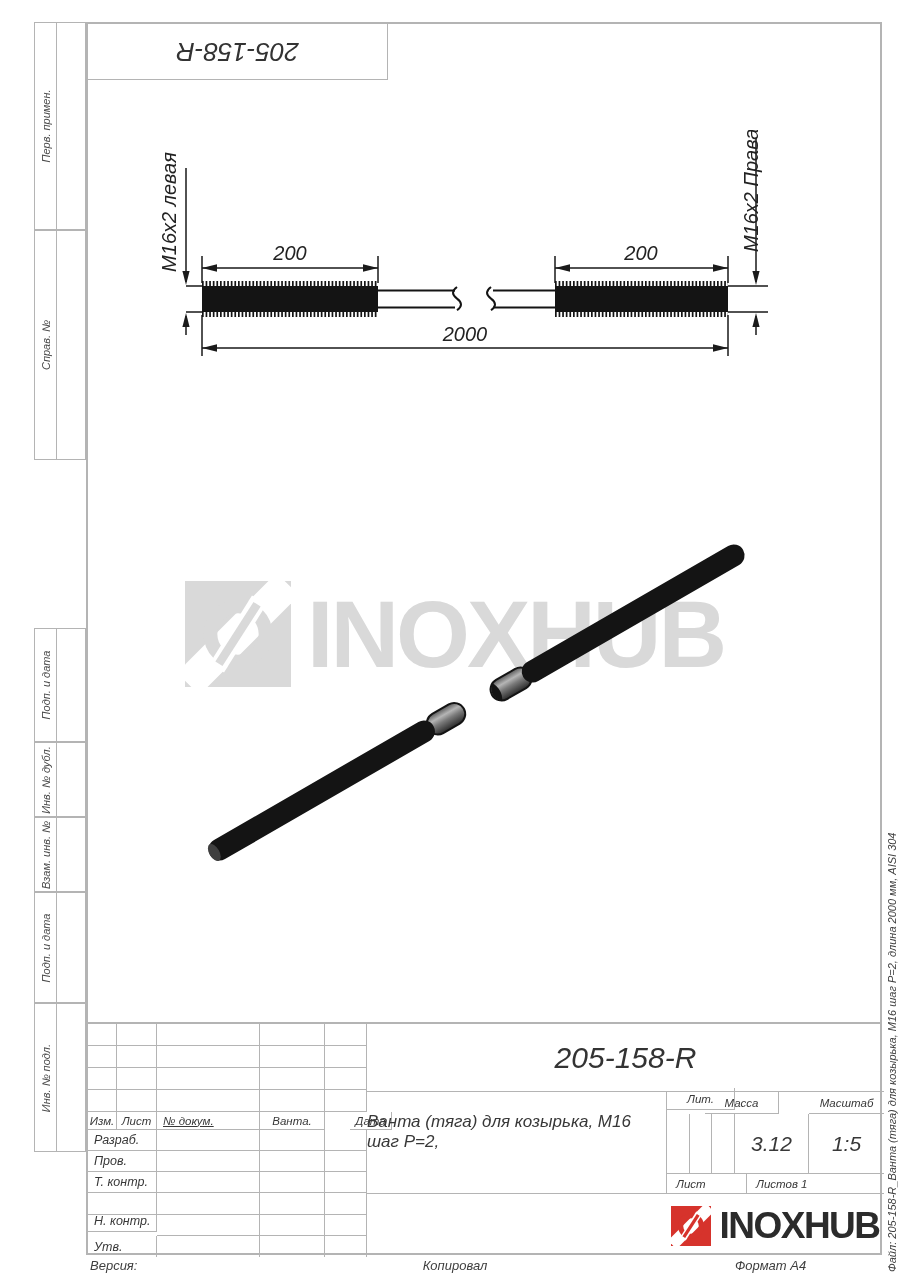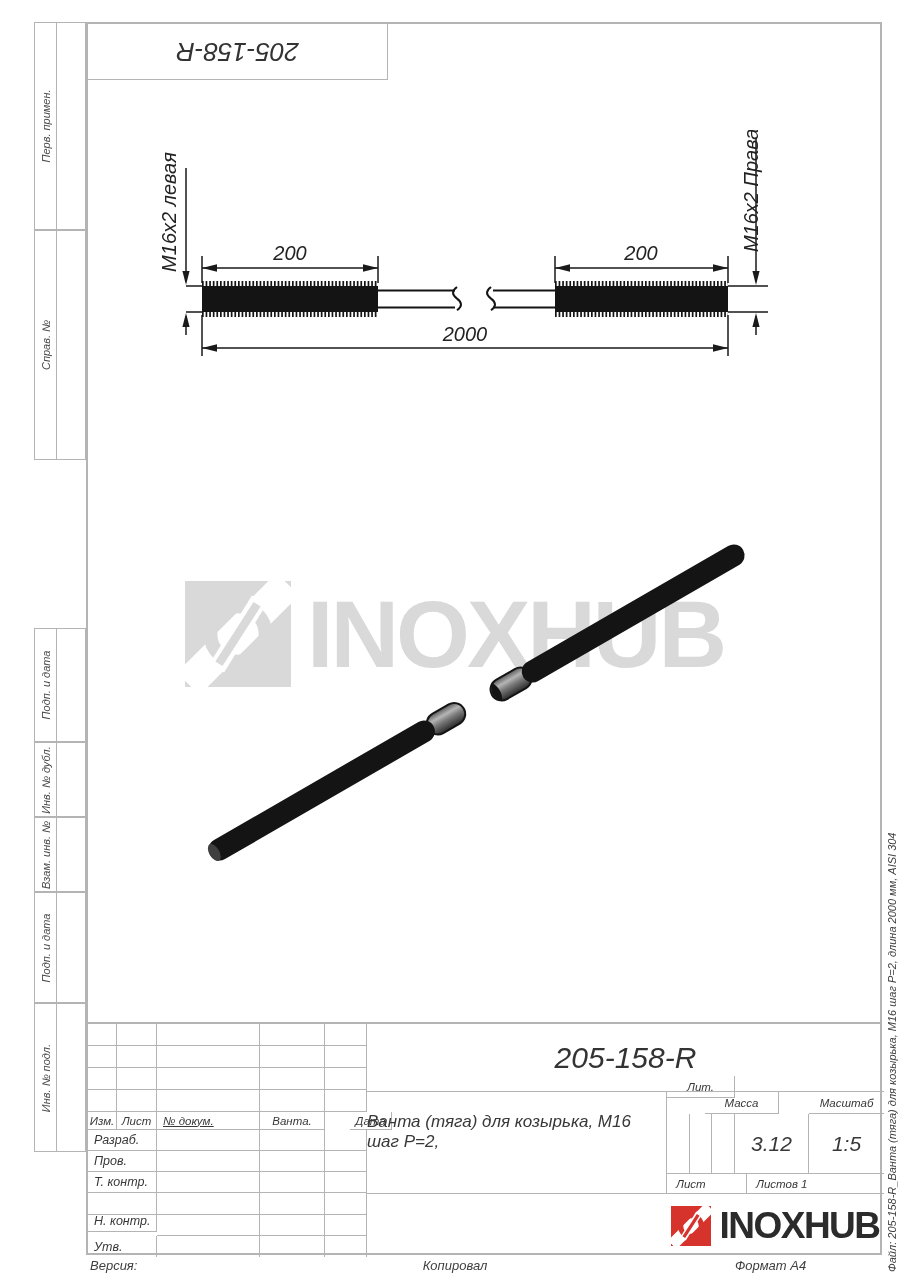--- a/index.html
+++ b/index.html
@@ -200,21 +200,21 @@
   <div class="tc neb" style="left:172px;top:212px;width:65px;height:21px;"></div>
   <div class="tc neb" style="left:237px;top:212px;width:42px;height:21px;"></div>
 
   <div class="tc ner" style="left:279px;top:0;width:517px;height:68px;font-size:30px;color:#333;">205-158-R</div>
 
   <div class="tc" style="left:279px;top:68px;width:300px;height:102px;flex-direction:column;gap:7px;font-size:17px;padding-top:4px;justify-content:flex-start;padding-top:20px;">
     <span>Ванта (тяга) для козырька, М16 шаг Р=2,</span>
   </div>
 
 
-  <div class="tc hdr" style="left:579px;top:52px;width:68px;height:22px;">Лит.</div>
+  <div class="tc hdr" style="left:579px;top:64px;width:68px;height:22px;">Лит.</div>
   <div class="tc hdr" style="left:617px;top:68px;width:74px;height:22px;">Масса</div>
   <div class="tc hdr ner" style="left:721px;top:68px;width:75px;height:22px;">Масштаб</div>
 
   <div class="tc" style="left:579px;top:90px;width:23px;height:60px;"></div>
   <div class="tc" style="left:602px;top:90px;width:22px;height:60px;"></div>
   <div class="tc" style="left:624px;top:90px;width:23px;height:60px;"></div>
   <div class="tc" style="left:647px;top:90px;width:74px;height:60px;font-size:21px;">3.12</div>
   <div class="tc ner" style="left:721px;top:90px;width:75px;height:60px;font-size:21px;">1:5</div>
 
   <div class="tc hdr lft" style="left:579px;top:150px;width:80px;height:20px;padding-left:9px;">Лист</div>

